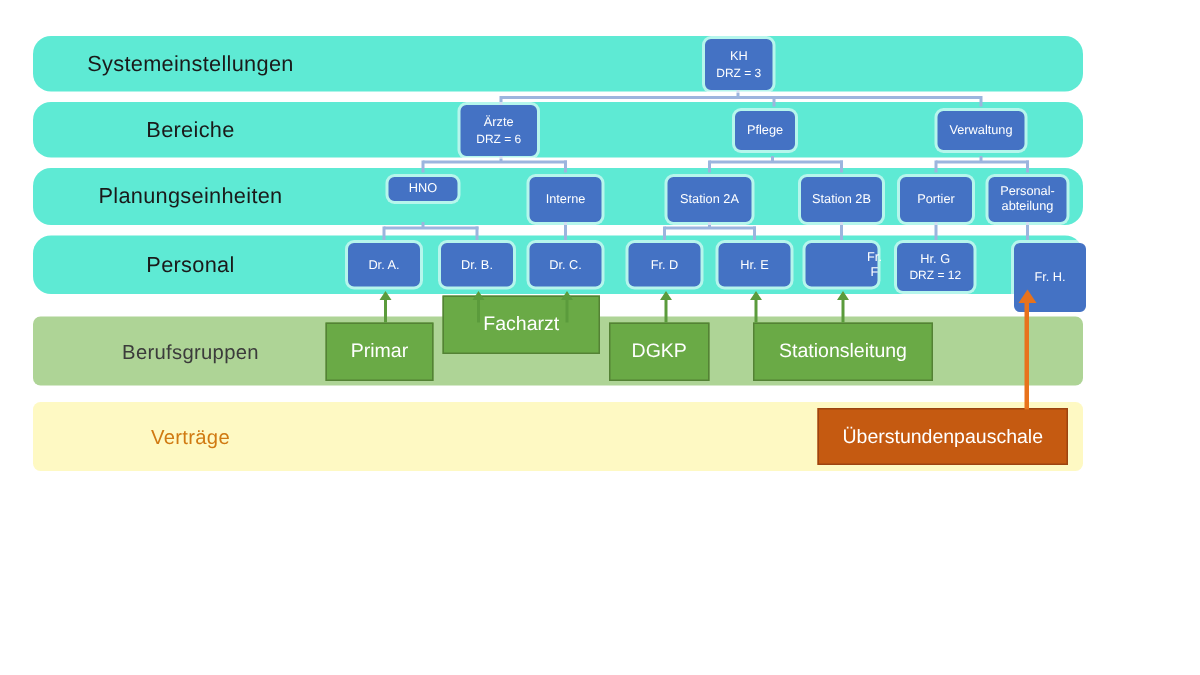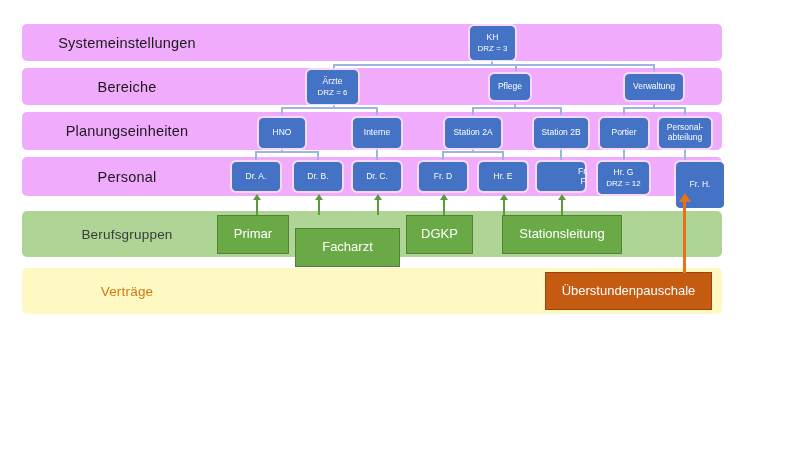--- a/index.html
+++ b/index.html
@@ -5,21 +5,21 @@
   html,body{margin:0;padding:0;background:#ffffff;}
   body{width:800px;height:450px;overflow:hidden;
        font-family:"Liberation Sans","DejaVu Sans",sans-serif;}
   #stage{position:relative;width:800px;height:450px;}
 
   
   .band{position:absolute;left:22px;width:700px;border-radius:5px;}
   .band-label{position:absolute;left:0;top:0;height:100%;width:210px;
               display:flex;align-items:center;justify-content:center;
               font-size:14.5px;letter-spacing:.2px;}
-  .band.blue{background:#f0abfc;}
+  .band.blue{background:#5eead4;border-radius:12px;}
   .band.blue .band-label{color:#1a1a1a;}
   .band.green{background:#aed496;}
   .band.green .band-label{color:#3b3b3b;font-size:13.5px;}
   .band.orange{background:#fef9c3;}
   .band.orange .band-label{color:#d07a12;font-size:13.5px;}
 
   .b1{top:24px;height:37px;}
   .b2{top:68px;height:37px;}
   .b3{top:112px;height:38px;}
   .b4{top:157px;height:39px;}
@@ -126,21 +126,21 @@
     <div>Ärzte</div>
     <div class="sub">DRZ = 6</div>
   </div>
   <div class="node blue" style="left:490px;top:74px;width:40px;height:26px;justify-content:center;">
     <div>Pflege</div>
   </div>
   <div class="node blue" style="left:625px;top:74px;width:58px;height:26px;">
     <div>Verwaltung</div>
   </div>
 
-  <div class="node blue" style="left:259px;top:118px;width:46px;height:30px;">
+  <div class="node blue" style="left:259px;top:118px;width:46px;height:16px;">
     <div>HNO</div>
   </div>
   <div class="node blue" style="left:353px;top:118px;width:48px;height:30px;">
     <div>Interne</div>
   </div>
   <div class="node blue" style="left:445px;top:118px;width:56px;height:30px;">
     <div>Station 2A</div>
   </div>
   <div class="node blue" style="left:534px;top:118px;width:54px;height:30px;">
     <div>Station 2B</div>
@@ -175,21 +175,21 @@
     <div>Hr. G</div>
     <div class="sub">DRZ = 12</div>
   </div>
   <div class="node blue" style="left:676px;top:162px;width:48px;height:46px;text-align:right;">
     <div>Fr. H.</div>
   </div>
 
   <div class="node green" style="left:217px;top:215px;width:72px;height:39px;">
     <div>Primar</div>
   </div>
-  <div class="node green" style="left:295px;top:228px;width:105px;height:39px;justify-content:center;">
+  <div class="node green" style="left:295px;top:197px;width:105px;height:39px;justify-content:center;">
     <div>Facharzt</div>
   </div>
   <div class="node green" style="left:406px;top:215px;width:67px;height:39px;">
     <div>DGKP</div>
   </div>
   <div class="node green" style="left:478px;top:215px;width:120px;height:39px;margin-left:24px;">
     <div>Stationsleitung</div>
   </div>
 
   <div class="node orange" style="left:545px;top:272px;width:167px;height:38px;">

